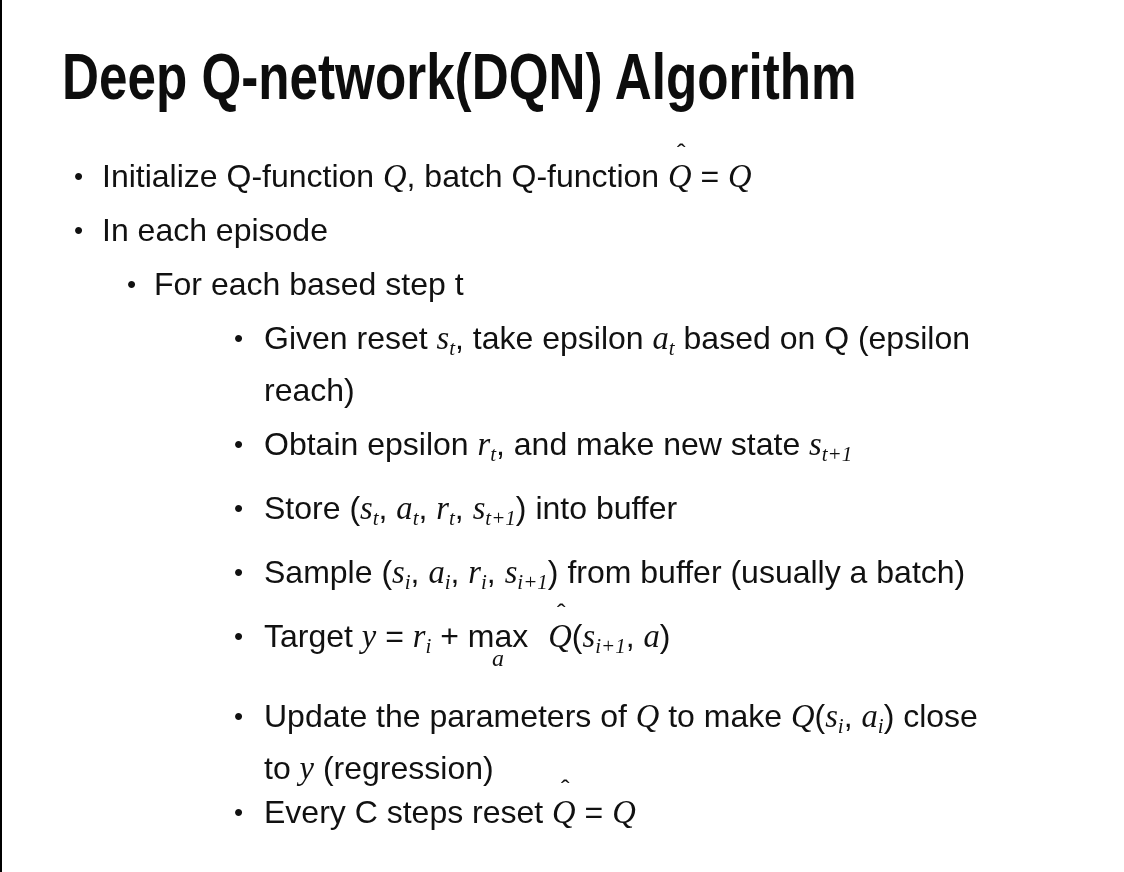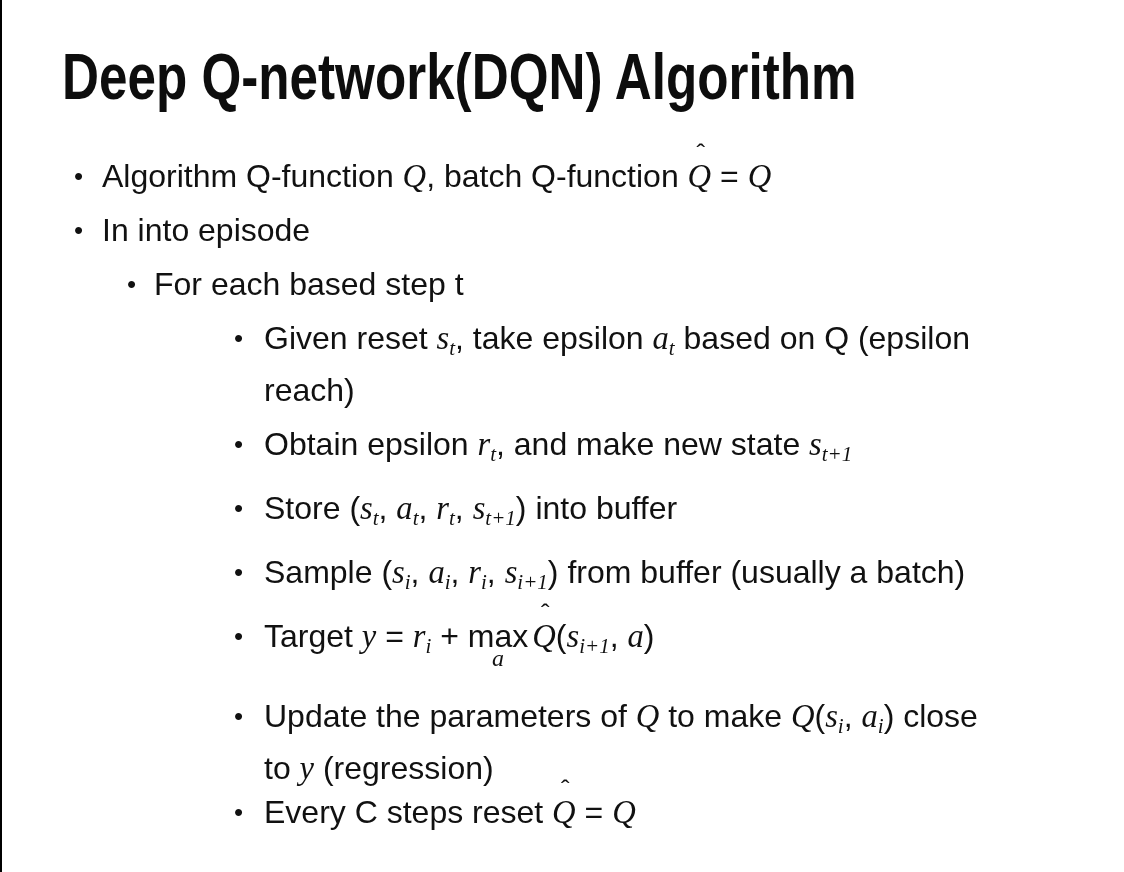--- a/index.html
+++ b/index.html
@@ -55,42 +55,42 @@
     position:relative;display:inline-block;
     font-family:"Liberation Serif",serif;font-style:italic;font-size:1.02em;
   }
   .hat-mark{
     position:absolute;top:-7px;left:56%;
     transform:translateX(-50%);
     font-family:"Liberation Sans",sans-serif;
     font-style:normal;font-size:26px;line-height:10px;
   }
   .seg-max{
-    position:relative;display:inline-block;margin-right:4px;
+    position:relative;display:inline-block;margin-right:20px;
   }
   .seg-max .under{
     position:absolute;top:31px;left:50%;
     transform:translateX(-50%);
     font-family:"Liberation Serif",serif;font-style:italic;
     font-size:24px;line-height:1;
   }
 </style>
 </head>
 <body>
 
 <div class="slide">
   <div class="title">Deep Q-network(DQN) Algorithm</div>
   <div class="bullets">
       <div class="item lvl1">
         <span class="dot">•</span>
-        <span class="content"><span class="seg-p">Algorithm Q-function </span><span class="seg-m">Q</span><span class="seg-p">, batch Q-function </span><span class="seg-hat">Q<span class="hat-mark">ˆ</span></span><span class="seg-p"> = </span><span class="seg-m">Q</span></span>
+        <span class="content"><span class="seg-p">Initialize Q-function </span><span class="seg-m">Q</span><span class="seg-p">, batch Q-function </span><span class="seg-hat">Q<span class="hat-mark">ˆ</span></span><span class="seg-p"> = </span><span class="seg-m">Q</span></span>
       </div>
       <div class="item lvl1">
         <span class="dot">•</span>
-        <span class="content"><span class="seg-p">In into episode</span></span>
+        <span class="content"><span class="seg-p">In each episode</span></span>
       </div>
       <div class="item lvl2">
         <span class="dot">•</span>
         <span class="content"><span class="seg-p">For each based step t</span></span>
       </div>
       <div class="item lvl3">
         <span class="dot">•</span>
         <span class="content"><span class="seg-p">Given reset </span><span class="seg-m">s</span><span class="seg-sub">t</span><span class="seg-p">, take epsilon </span><span class="seg-m">a</span><span class="seg-sub">t</span><span class="seg-p"> based on Q (epsilon</span><br><span class="seg-p">reach)</span></span>
       </div>
       <div class="item lvl3">

